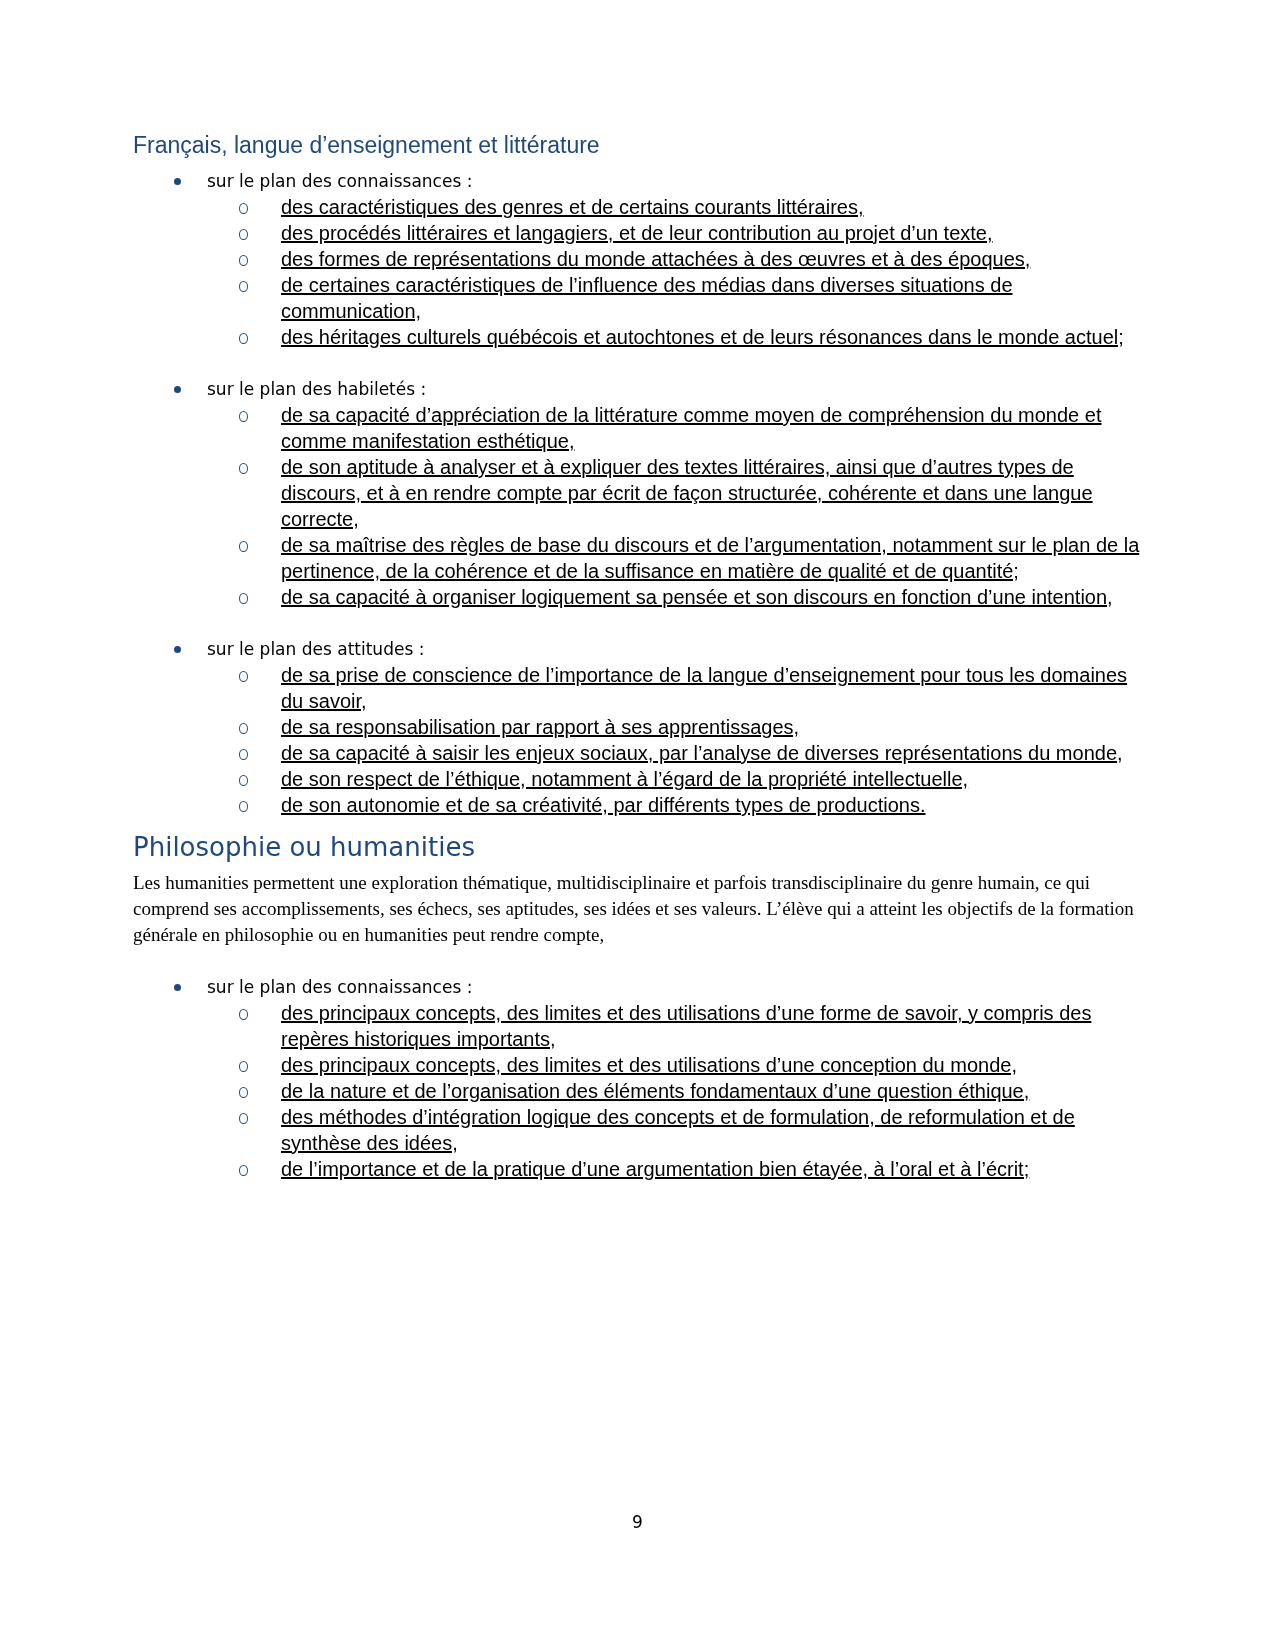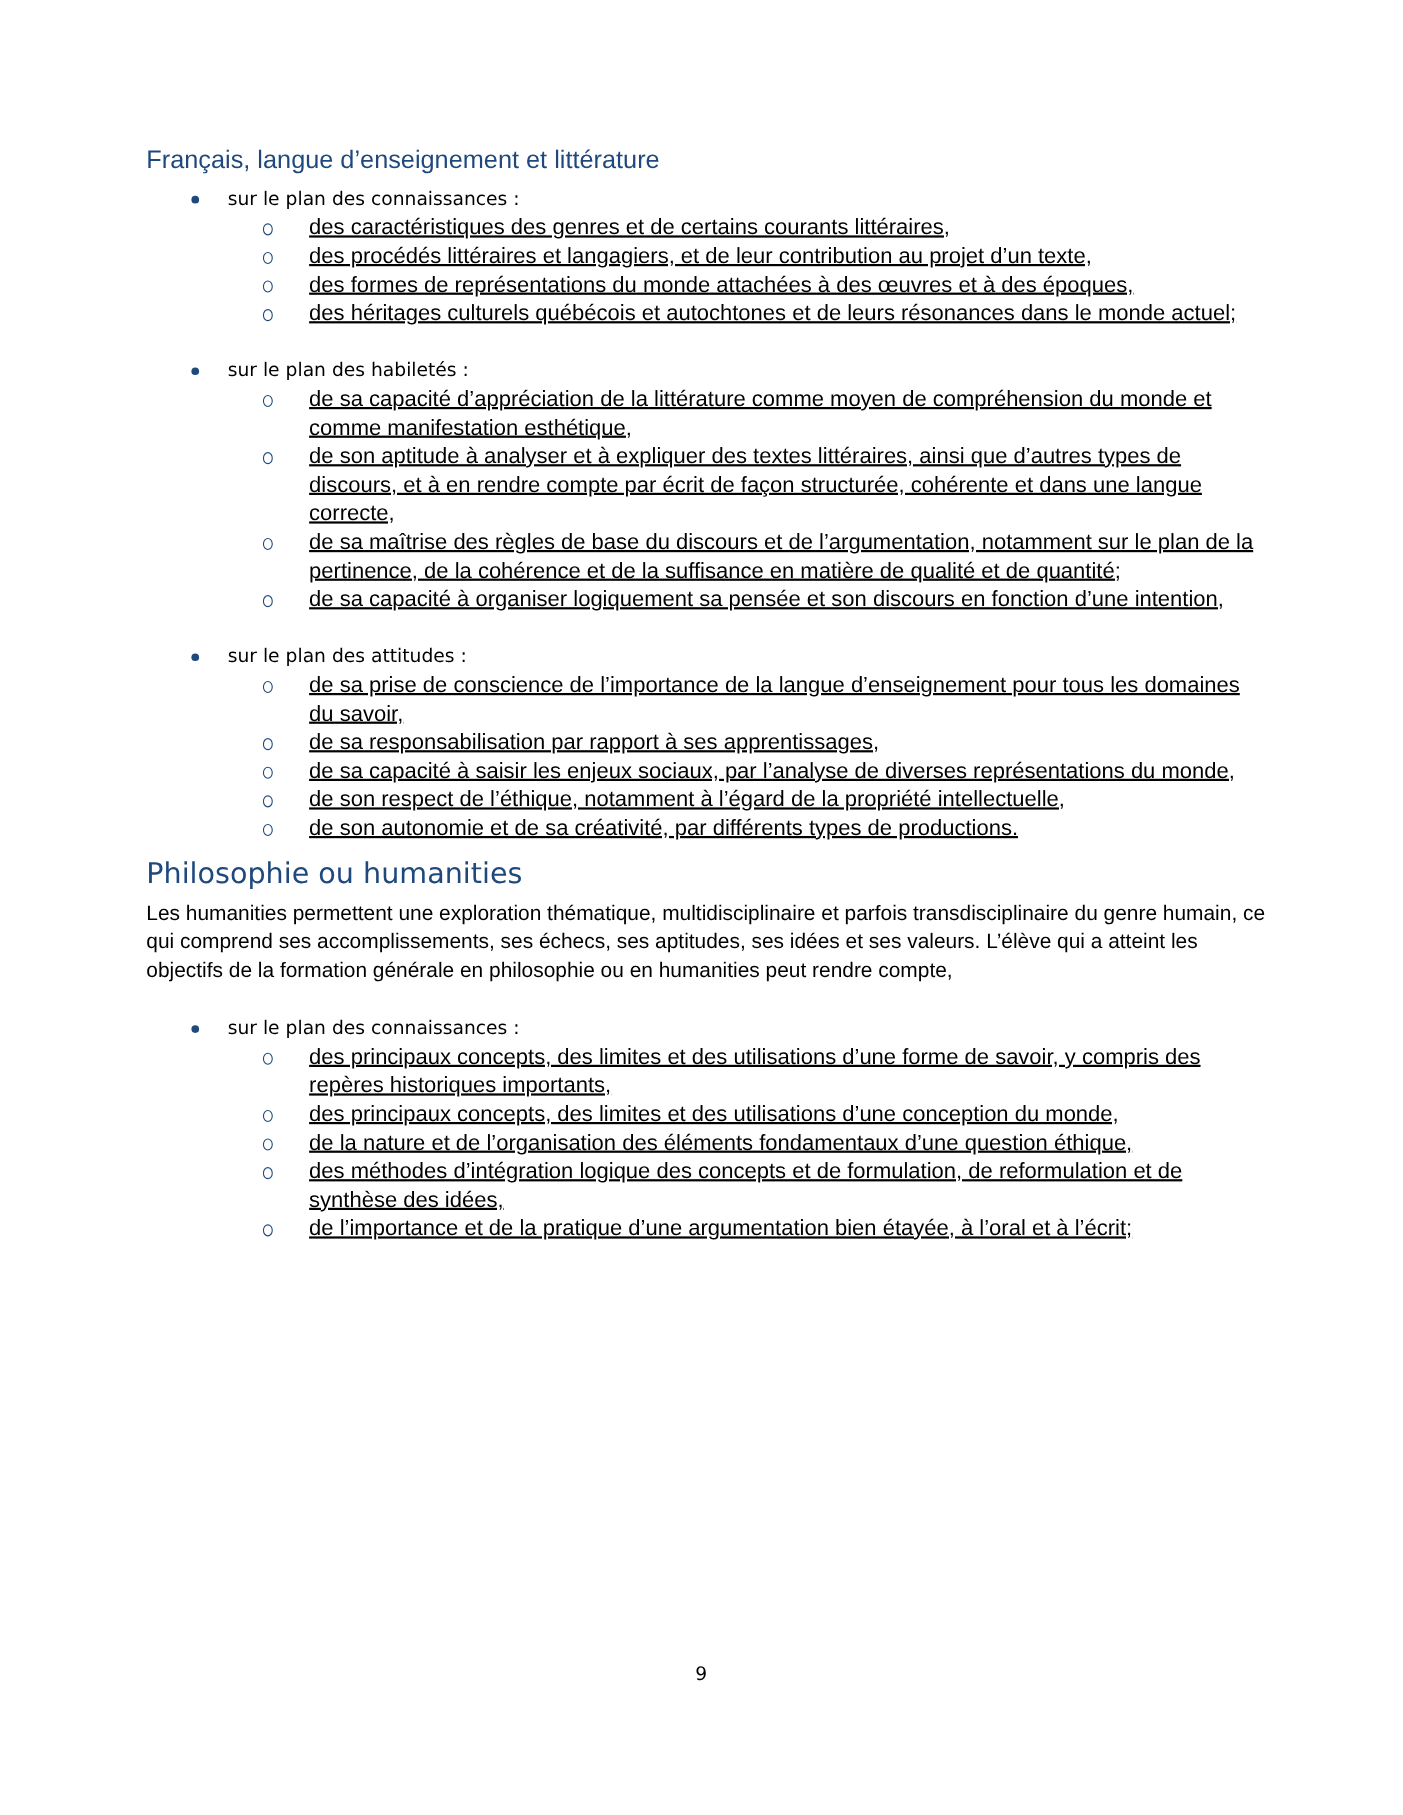--- a/index.html
+++ b/index.html
@@ -11,21 +11,21 @@
   .content { position: absolute; left: 133px; top: 130px; width: 1020px; }
   h2 {
     font-family: "Liberation Sans", sans-serif;
     font-weight: normal; color: #1f497d;
     font-size: 23px; line-height: 30px; margin: 0 0 8px 0;
   }
   h2.h2b { font-family: "DejaVu Sans", sans-serif; font-size: 26px; margin-top: 14px; }
   p.para {
     font-size: 20px; line-height: 26px; margin: 0 0 26px 0;
   }
-  p.para.dv { font-family: Liberation Sans, sans-serif; font-size: 19px; }
+  p.para.dv { font-family: Liberation Serif, serif; font-size: 19px; }
   ul.lvl1 { list-style: none; margin: 0 0 26px 0; padding: 0; }
   ul.lvl1 > li { position: relative; padding-left: 74px; }
   .b1 {
     position: absolute; left: 41px; top: 10px; width: 7px; height: 7px;
     border-radius: 50%; background: #1f497d;
   }
   .lvl1-label { font-family: "DejaVu Sans", sans-serif; font-size: 17px; line-height: 26px; display: block; }
   ul.lvl2 { list-style: none; margin: 0; padding: 0; }
   ul.lvl2 > li { position: relative; padding-left: 74px; font-size: 20px; line-height: 26px; text-decoration: underline; }
   .b2 {
@@ -46,20 +46,21 @@
     <h2>Français, langue d’enseignement et littérature</h2>
 
     <ul class="lvl1">
       <li>
         <span class="b1"></span>
         <span class="lvl1-label">sur le plan des connaissances :</span>
         <ul class="lvl2">
           <li><span class="b2"></span><span>des caractéristiques des genres et de certains courants littéraires,</span></li>
           <li><span class="b2"></span><span>des procédés littéraires et langagiers, et de leur contribution au projet d’un texte,</span></li>
           <li><span class="b2"></span><span>des formes de représentations du monde attachées à des œuvres et à des époques,</span></li>
+          <li><span class="b2"></span><span>de certaines caractéristiques de l’influence des médias dans diverses situations de communication,</span></li>
           <li><span class="b2"></span><span>des héritages culturels québécois et autochtones et de leurs résonances dans le monde actuel;</span></li>
         </ul>
       </li>
     </ul>
 
     <ul class="lvl1">
       <li>
         <span class="b1"></span>
         <span class="lvl1-label">sur le plan des habiletés :</span>
         <ul class="lvl2">

